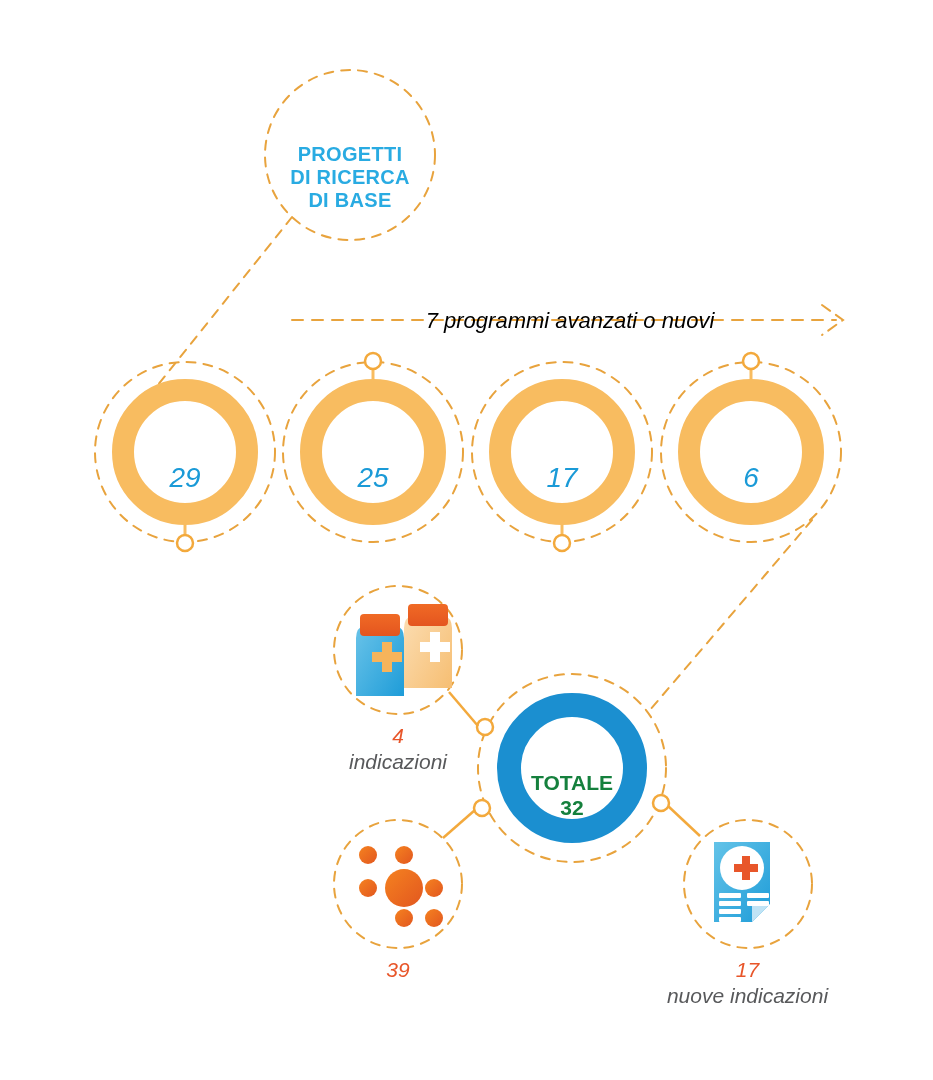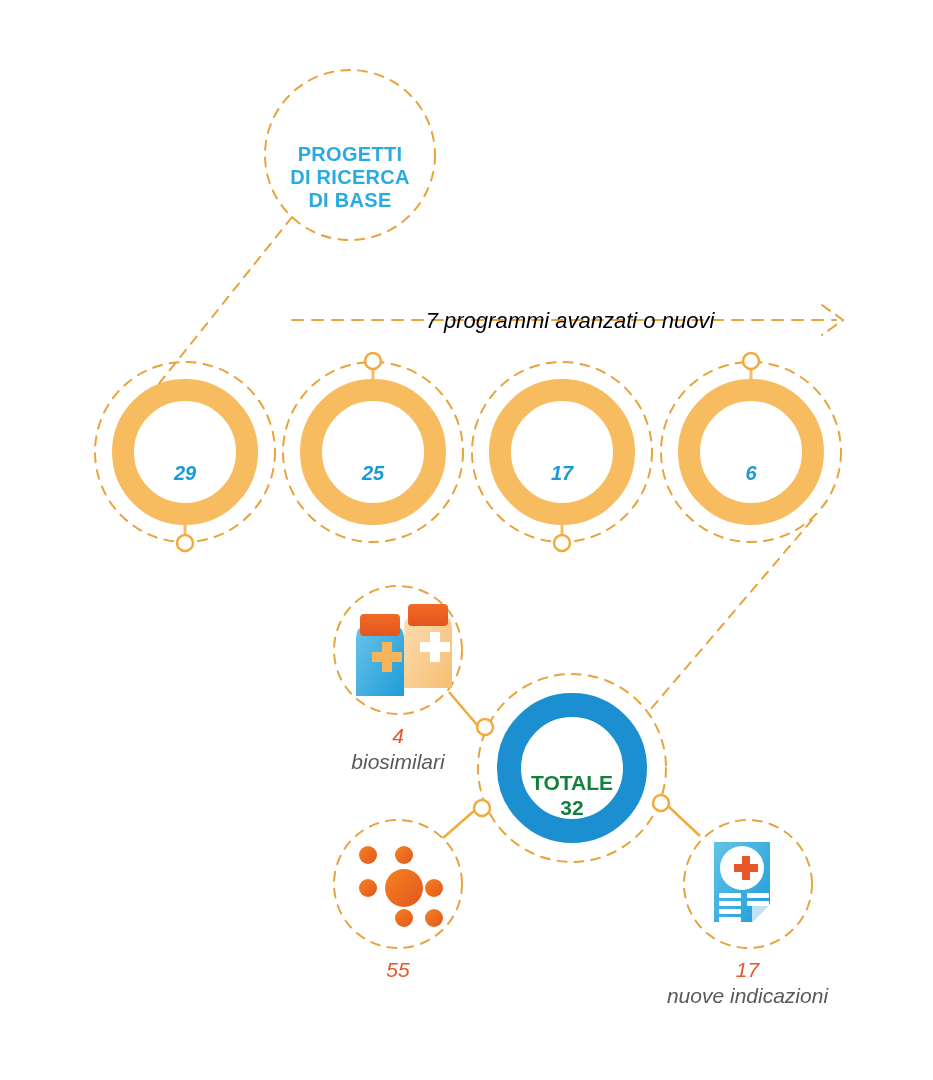--- a/index.html
+++ b/index.html
@@ -8,21 +8,21 @@
   #stage{position:relative;width:933px;height:1080px;background:#fff;}
   #bg{position:absolute;left:0;top:0;width:933px;height:1080px;}
   .lbl{position:absolute;text-align:center;margin-top:25px;}
   
   .research-text{
     left:262px;top:118px;width:176px;
     color:#29ABE2;font-weight:bold;font-size:20px;line-height:23px;
     letter-spacing:0.3px;
   }
   .ring-num{
-    color:#1A9AD7;font-style:italic;font-weight:700;font-size:20px;
+    color:#1A9AD7;font-style:italic;font-weight:400;font-size:28px;
     width:120px;
   }
   .totale-text{
     left:512px;top:745px;width:120px;
     color:#15803d;font-weight:bold;font-size:21px;line-height:25px;
   }
   .arrow-label{
     left:330px;top:283px;width:480px;
     color:#000000;font-style:italic;font-size:22px;
   }
@@ -166,25 +166,25 @@
   <div class="lbl ring-num" style="left:502px;top:437px;">17</div>
   <div class="lbl ring-num" style="left:691px;top:437px;">6</div>
 
   <div class="lbl totale-text">
     <div>TOTALE</div>
     <div>32</div>
   </div>
 
   <div class="icon-cap" style="left:333px;top:723px;width:130px;">
     <div class="num">4</div>
-    <div class="cap">biosimilari</div>
+    <div class="cap">indicazioni</div>
   </div>
 
   <div class="icon-cap" style="left:303px;top:957px;width:190px;">
-    <div class="num">55</div>
+    <div class="num">39</div>
   </div>
 
   <div class="icon-cap" style="left:640px;top:957px;width:215px;">
     <div class="num">17</div>
     <div class="cap">nuove indicazioni</div>
   </div>
 
 </div>
 
 </body></html>

